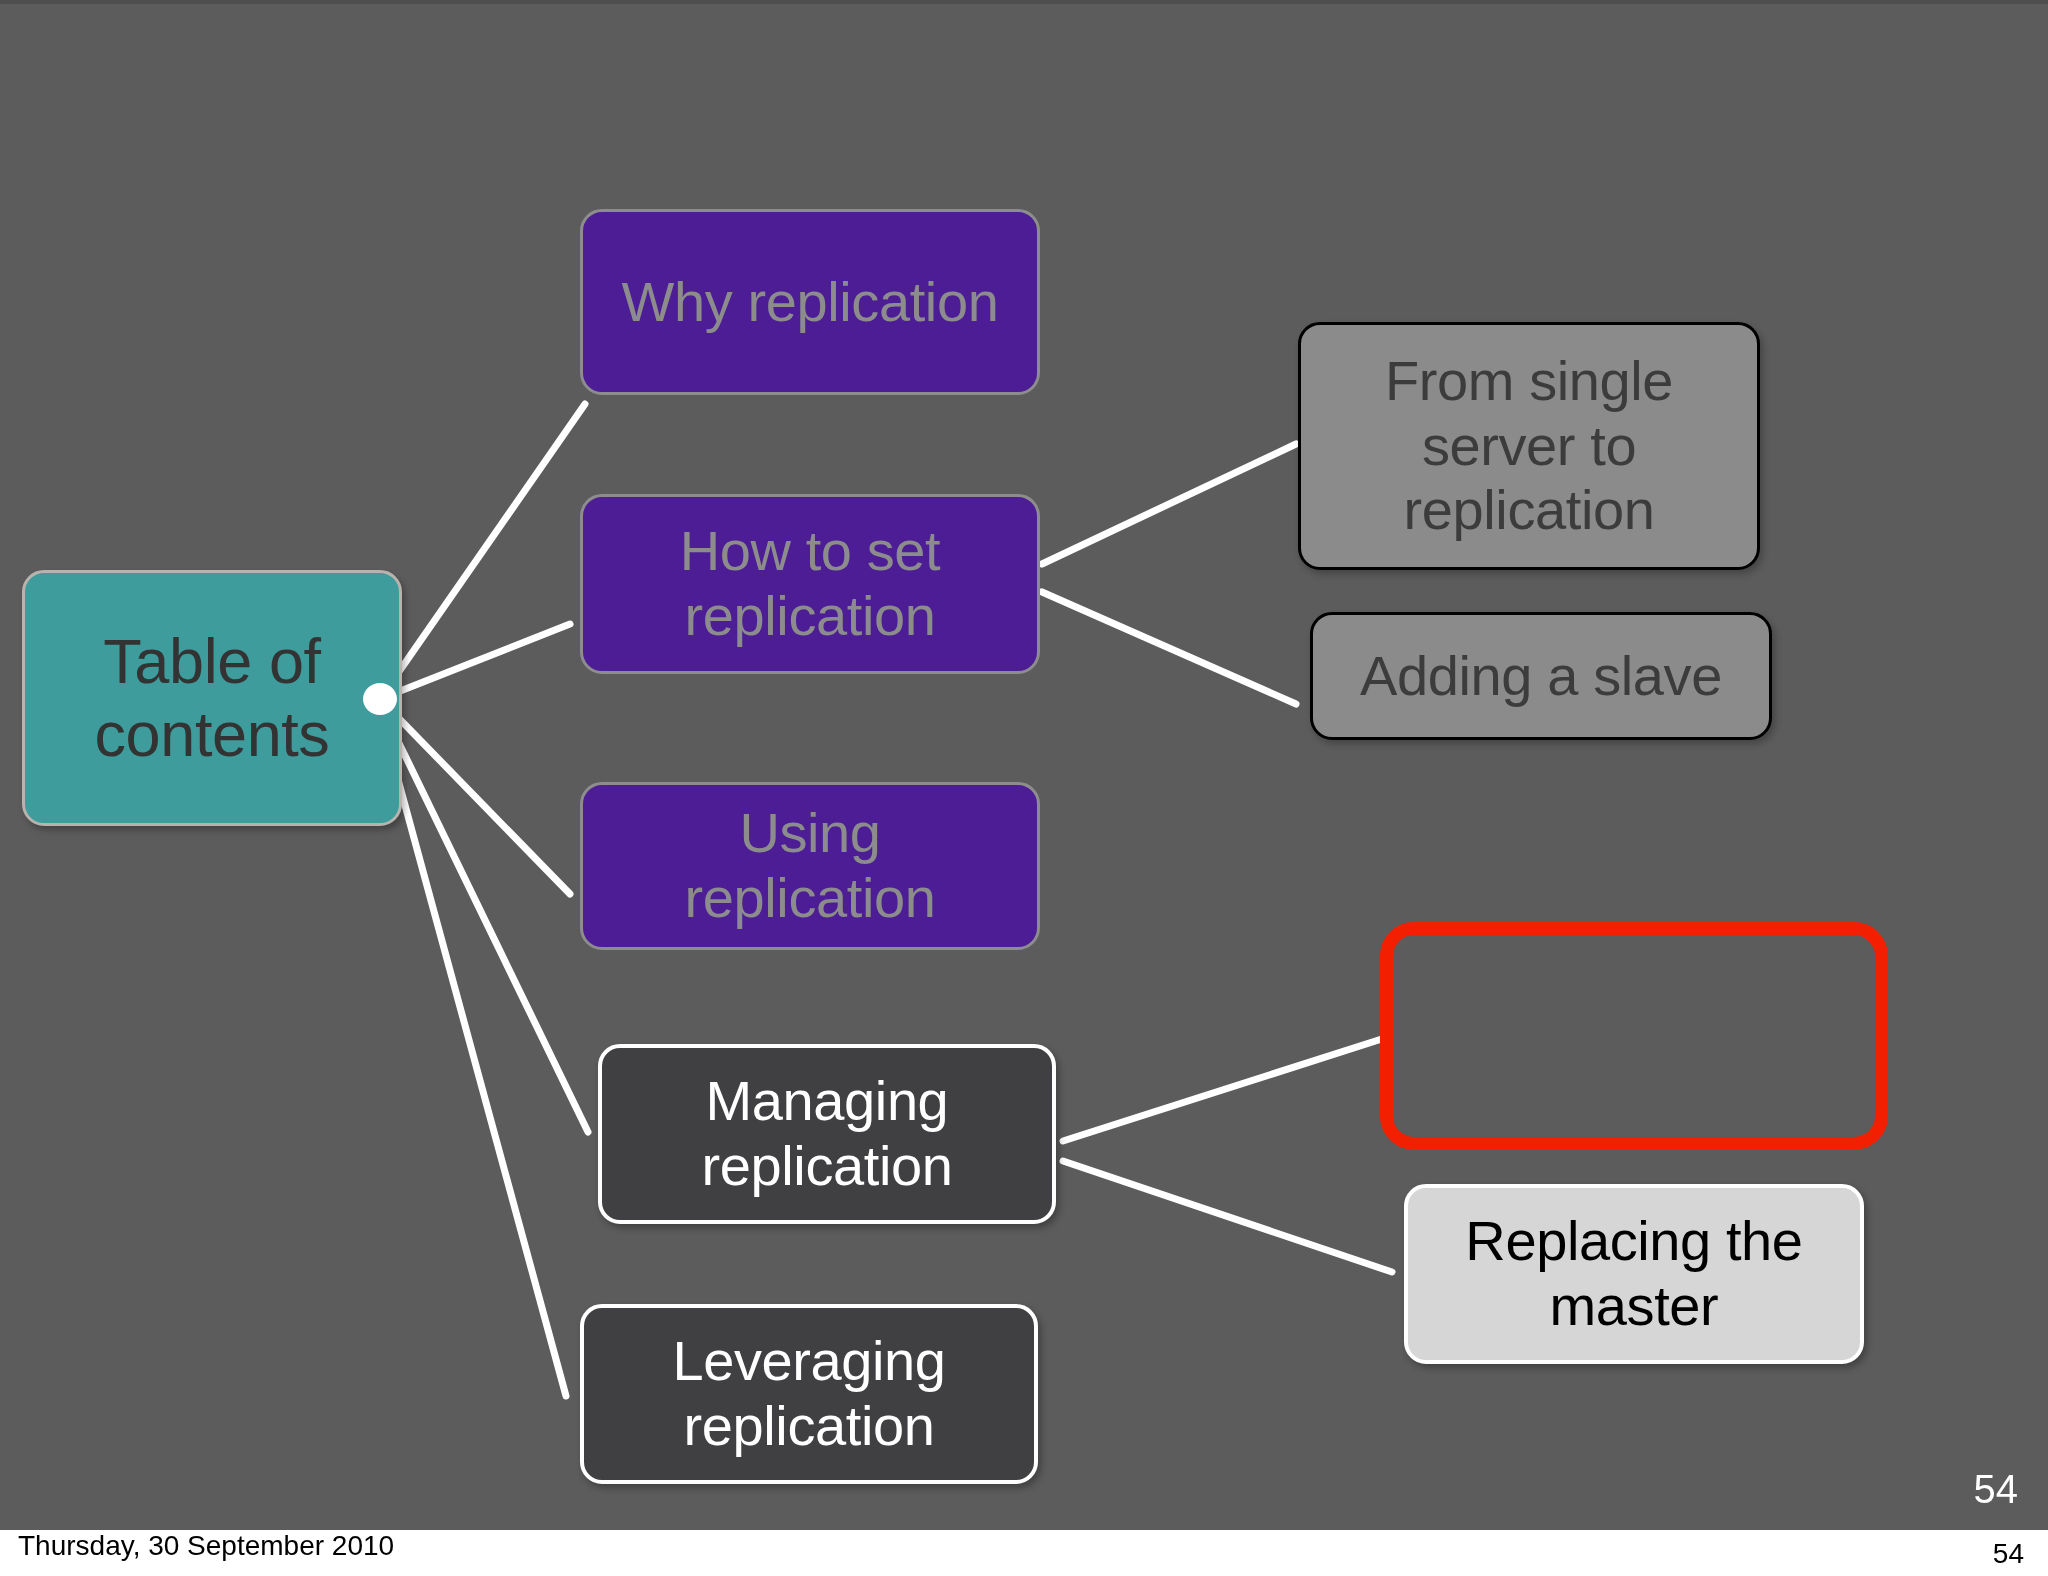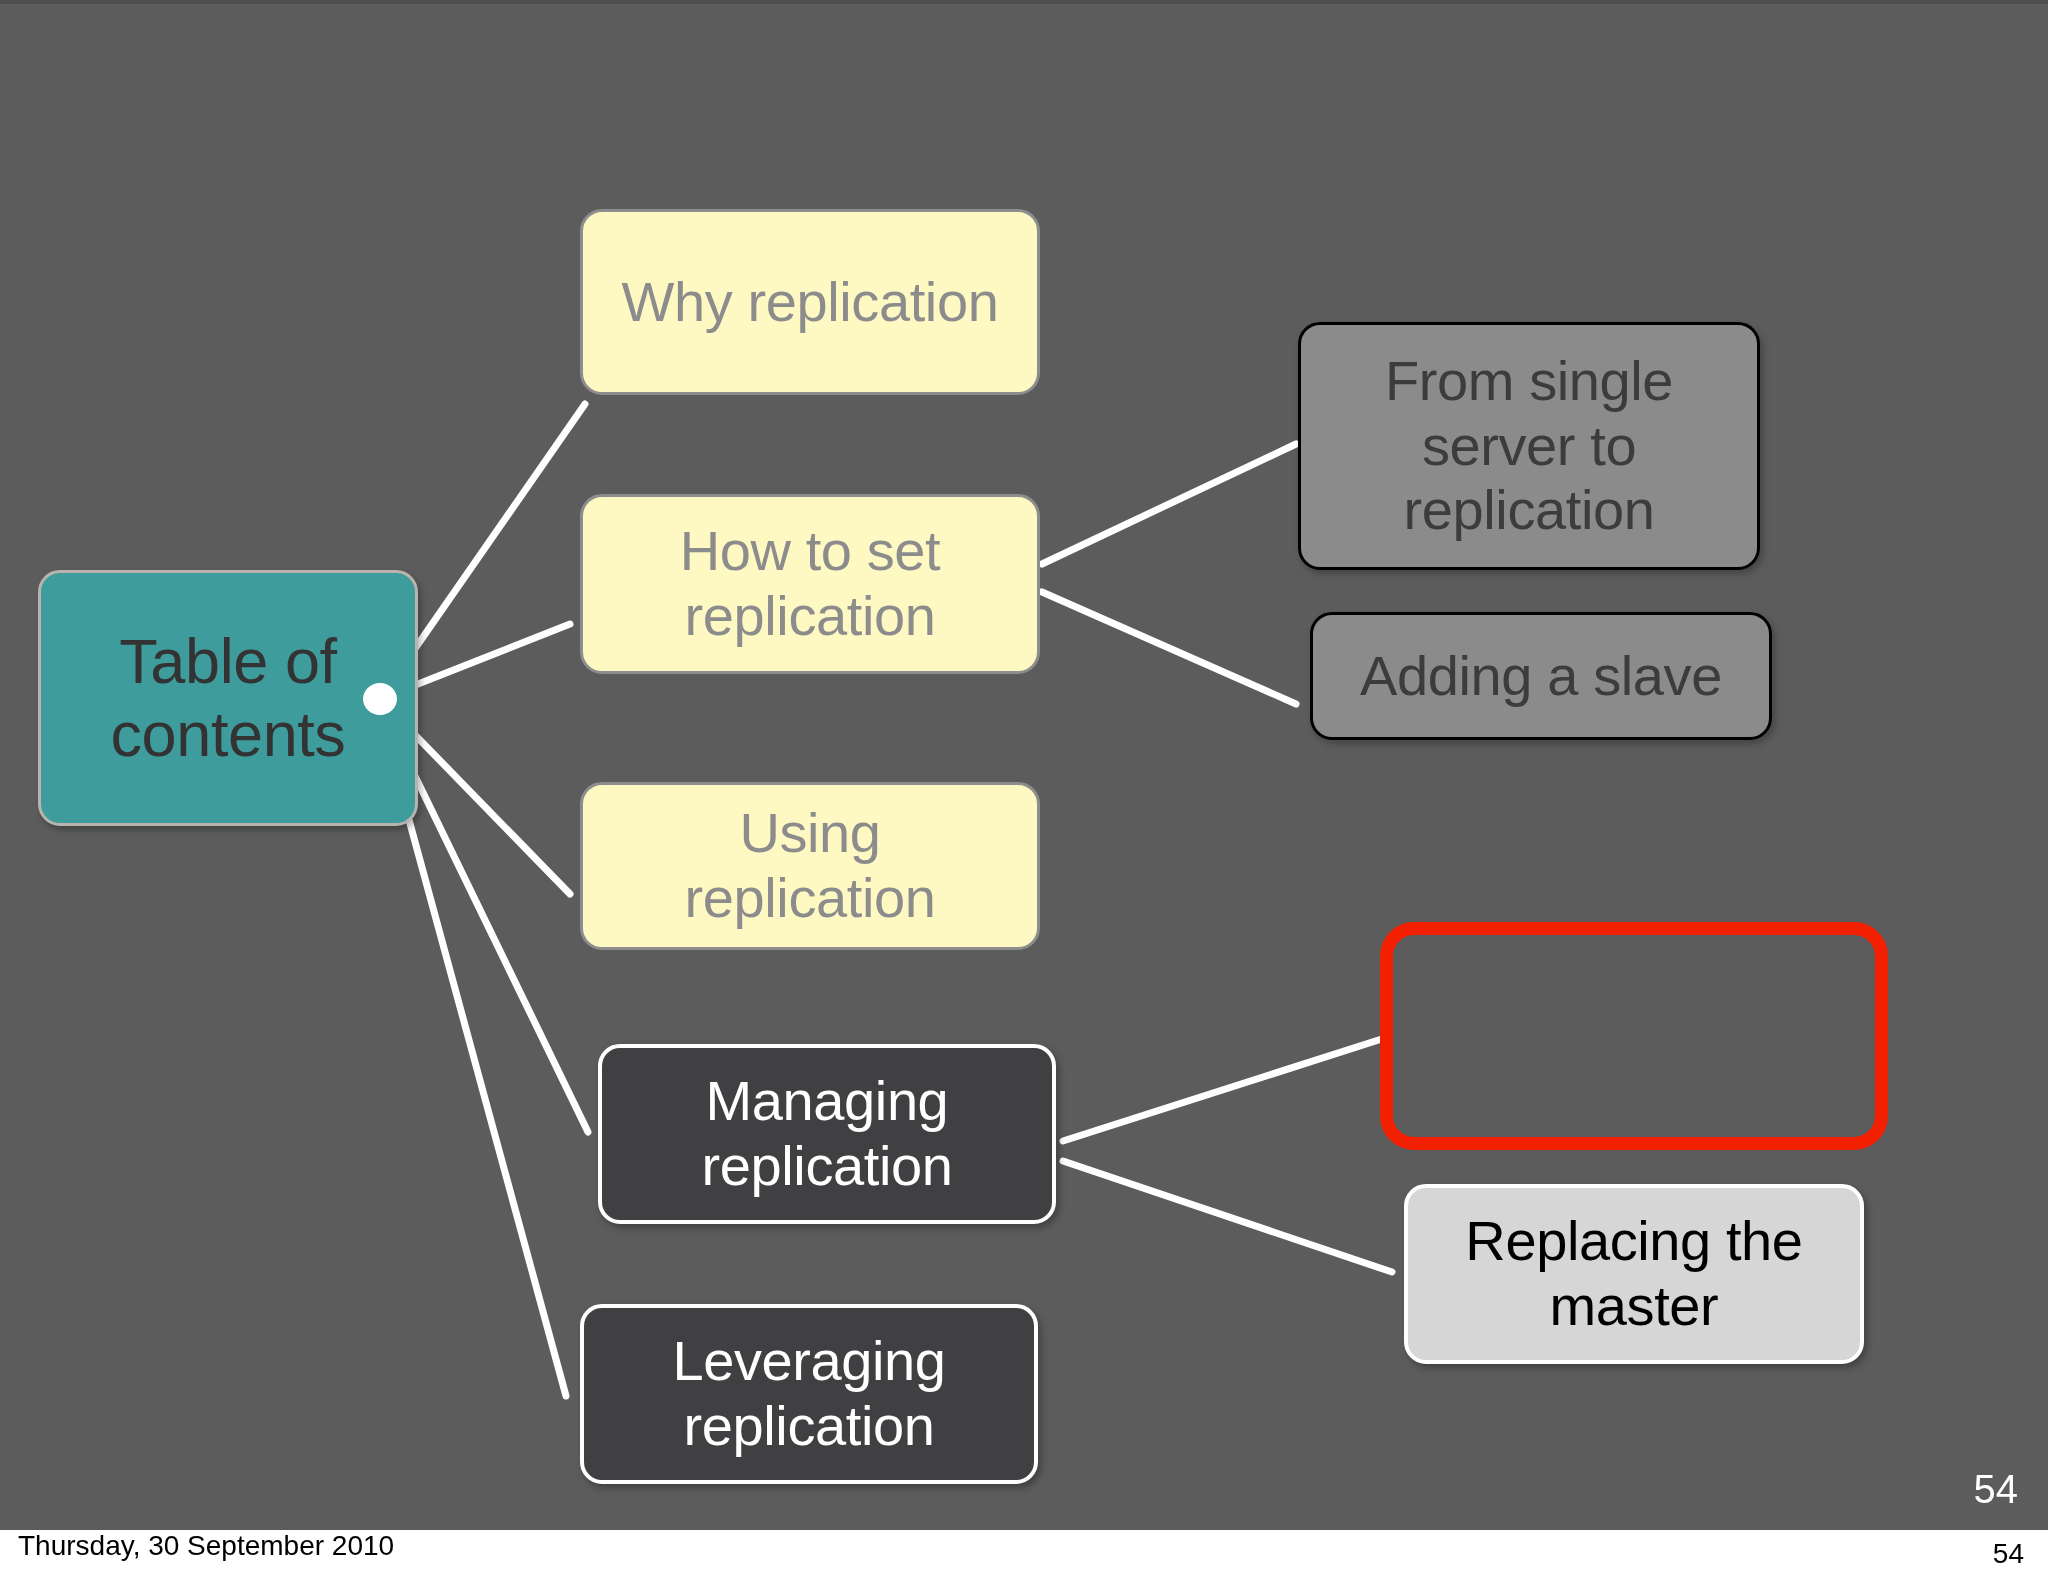--- a/index.html
+++ b/index.html
@@ -61,21 +61,21 @@
   .node--root {
     background: #3e9c9c;
     border: 3px solid #b8b3ad;
     color: #333333;
     font-size: 63px;
     box-shadow: 3px 4px 6px rgba(0,0,0,0.28);
   }
 
   
   .node--dim {
-    background: #fef9c3;
+    background: #4c1d95;
     border: 3px solid #8d8d8d;
     color: #8c8c8c;
     font-size: 56px;
   }
 
   
   .node--mid {
     background: #8b8b8b;
     border: 3px solid #000000;
     color: #3c3c3c;
@@ -174,21 +174,21 @@
         <line x1="1042" y1="560" x2="1296" y2="440"></line>
 
         <line x1="1042" y1="588" x2="1296" y2="700"></line>
 
         <line x1="1063" y1="1137" x2="1388" y2="1033"></line>
 
         <line x1="1063" y1="1157" x2="1392" y2="1268"></line>
       </g>
     </svg>
 
-    <div class="node node--root" style="left:38px; top:566px; width:380px; height:256px;">Table of
+    <div class="node node--root" style="left:22px; top:566px; width:380px; height:256px;">Table of
 contents</div>
 
     <div class="hub-node" style="left:363px; top:679px;"></div>
 
     <div class="node node--dim" style="left:580px; top:205px; width:460px; height:186px;">Why replication</div>
 
     <div class="node node--dim" style="left:580px; top:490px; width:460px; height:180px;">How to set
 replication</div>
 
     <div class="node node--dim" style="left:580px; top:778px; width:460px; height:168px;">Using

